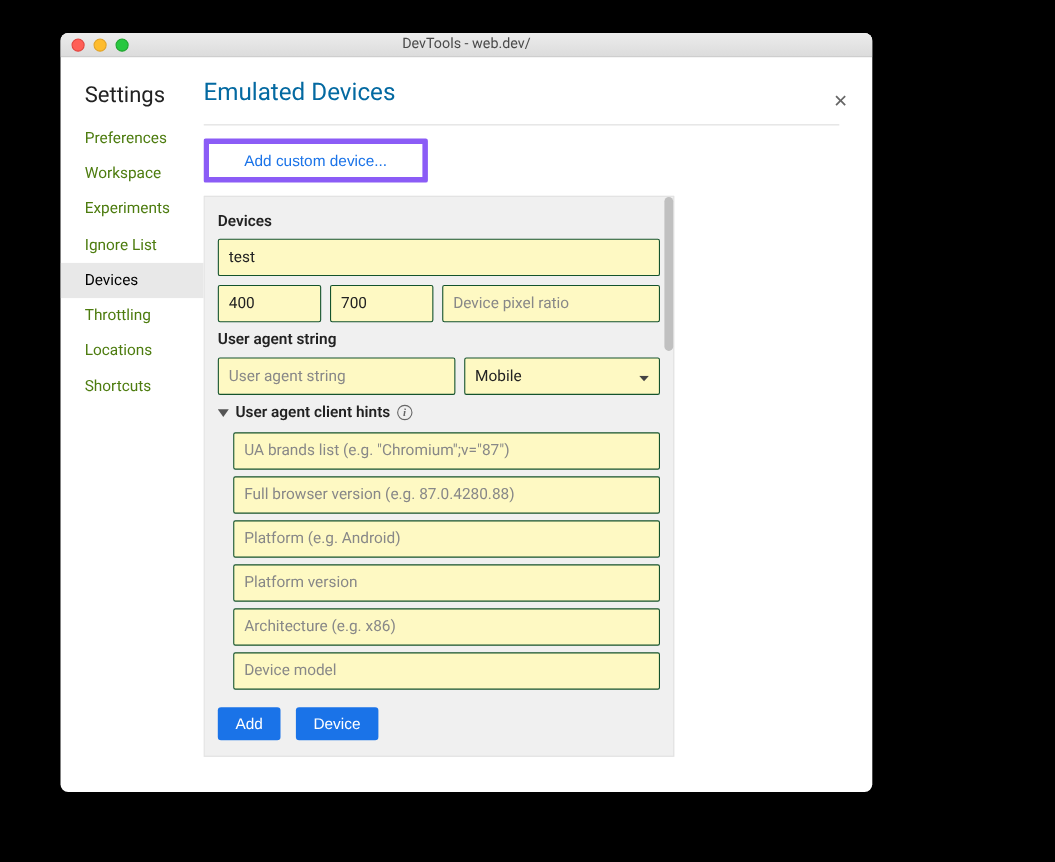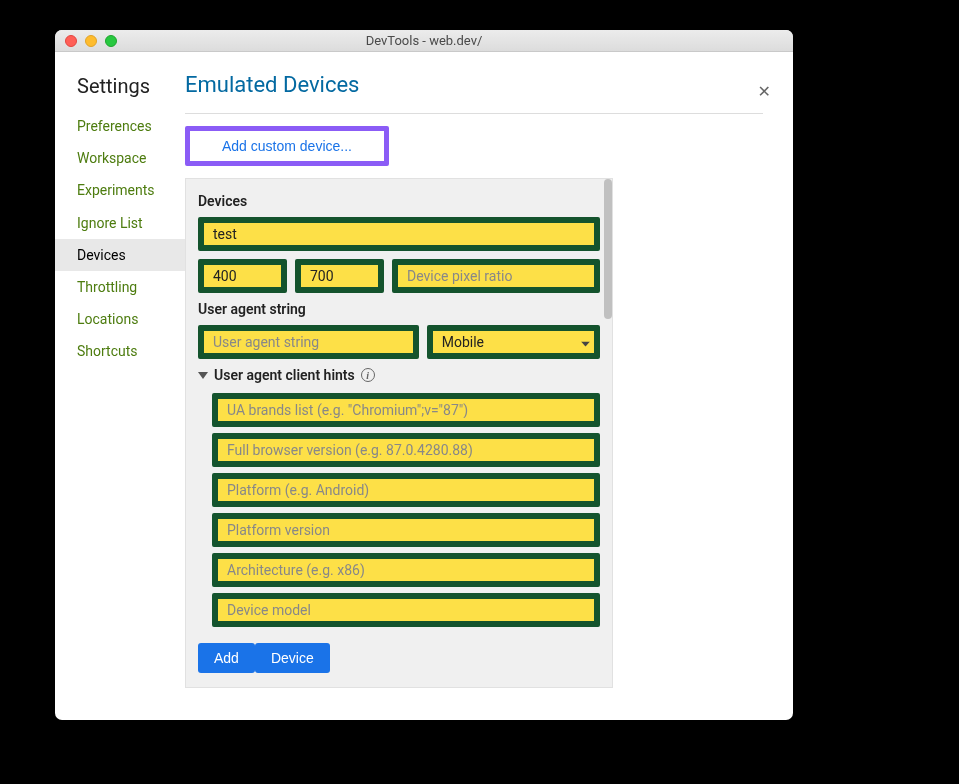--- a/index.html
+++ b/index.html
@@ -92,22 +92,22 @@
     background: #c0c0c0; border-radius: 4px;
   }
   .section-label {
     font-size: 14px; font-weight: 600; color: #222; margin: 4px 0 8px 0;
   }
   .row { display: flex; gap: 8px; margin-bottom: 8px; }
   input.text, select.text {
     font-family: inherit;
     font-size: 14px;
     color: #222;
-    background: #fde047;
-    border: 6px solid #14532d;
+    background: #fef9c3;
+    border: 1px solid #14532d;
     border-radius: 2px;
     padding: 7px 9px;
     height: 34px;
   }
   input.text::placeholder { color: #888; }
   .w-full { width: 100%; }
   .w-third { width: 33%; flex:1; }
   .select-wrap { position: relative; flex:1; }
   .select-wrap .caret {
     position: absolute; right: 10px; top: 50%; transform: translateY(-50%);
@@ -123,21 +123,21 @@
     border-right: 5px solid transparent; border-top: 7px solid #555;
   }
   .info-icon {
     width: 14px; height: 14px; border: 1.3px solid #666; border-radius: 50%;
     display: inline-flex; align-items: center; justify-content: center;
     font-size: 10px; font-weight: 700; color: #666; font-style: italic;
     font-family: Georgia, serif;
   }
   .hint-group { padding-left: 14px; }
   .hint-group input { margin-bottom: 6px; width: 100%; }
-  .button-row { display: flex; margin-top: 10px; }
+  .button-row { display: flex; gap: 14px; margin-top: 10px; }
   .btn-primary {
     background: #1a73e8; color: #fff; border: none; border-radius: 3px;
     padding: 7px 16px; font-size: 14px; cursor: pointer;
   }
   .close-x {
     position: absolute; top: 30px; right: 22px;
     font-size: 16px; color: #666; cursor: pointer; font-weight: 300;
   }
 </style>
 </head>

